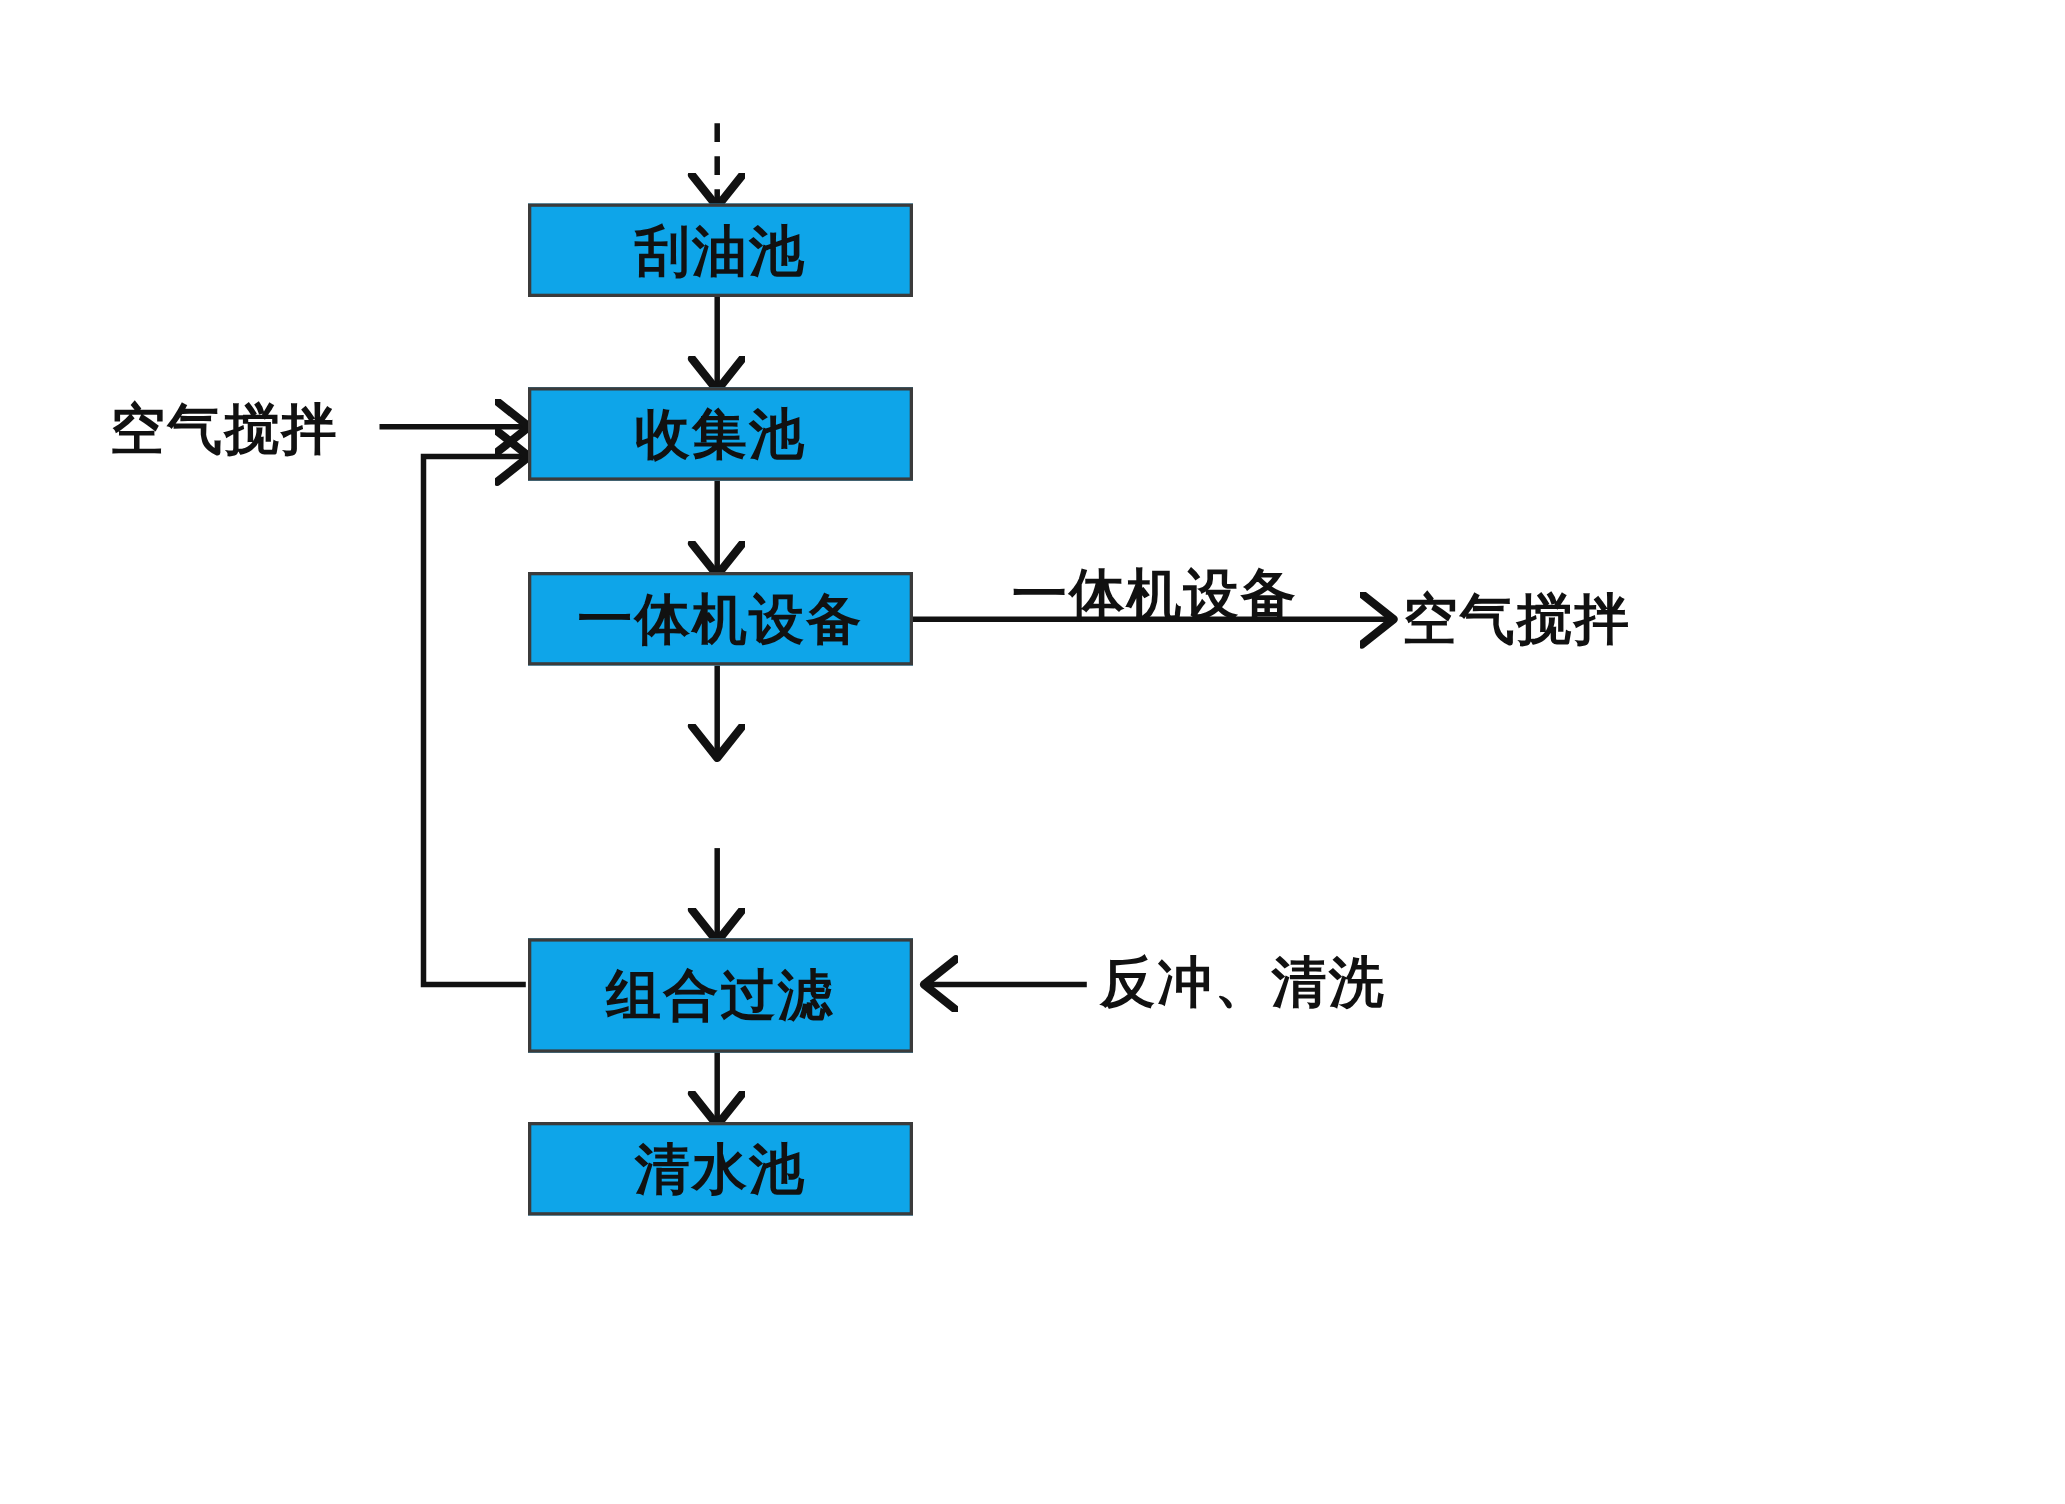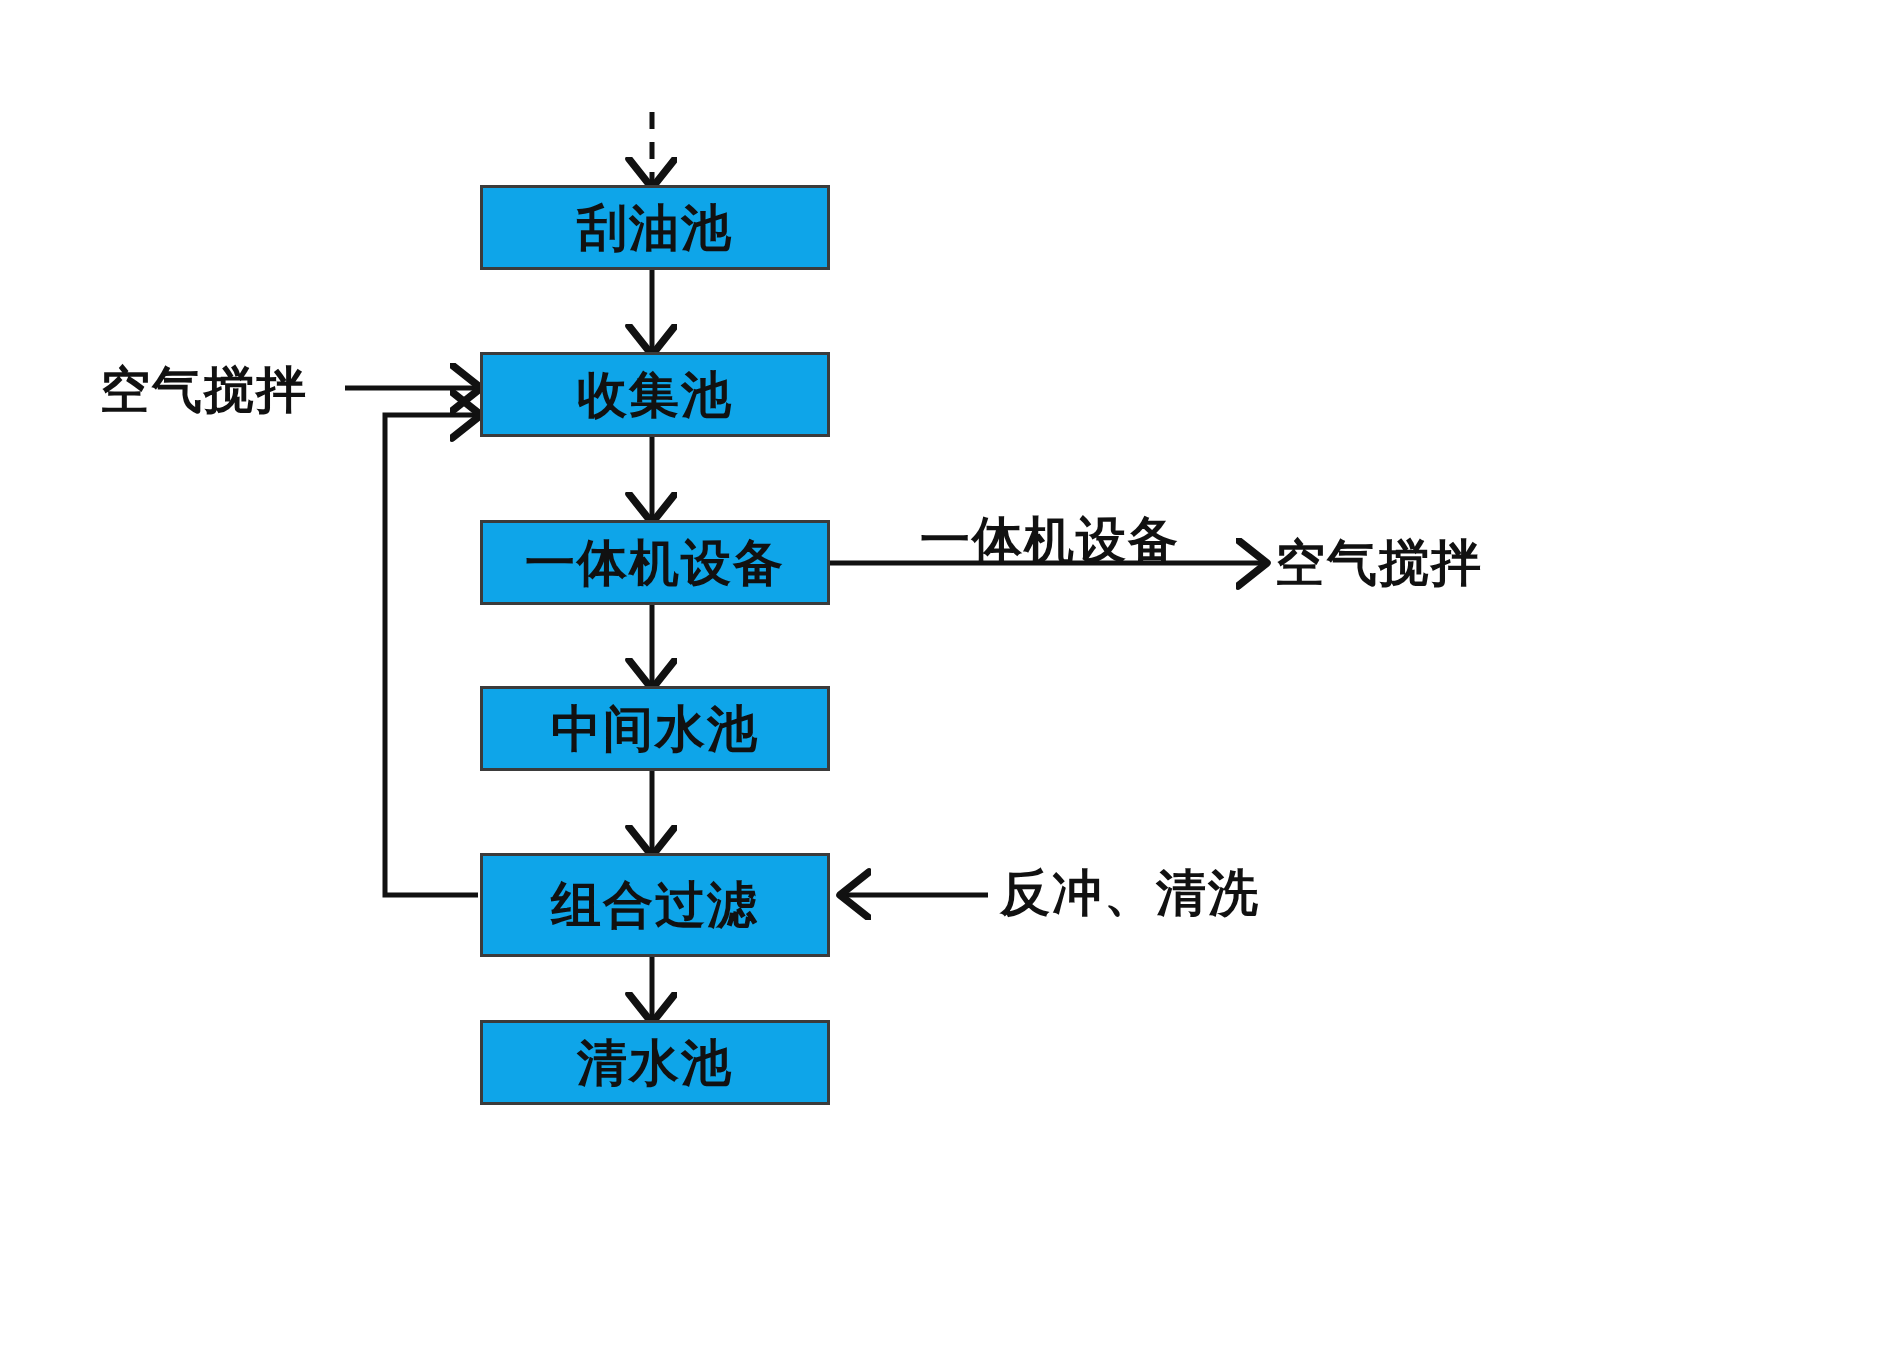--- a/index.html
+++ b/index.html
@@ -73,21 +73,20 @@
       <path d="M652,938 L652,1018" marker-end="url(#ah)"></path>
     </g>
   </svg>
 
   <div class="node" style="left:480px;top:185px;width:350px;height:85px;">刮油池</div>
 
   <div class="node" style="left:480px;top:352px;width:350px;height:85px;">收集池</div>
 
   <div class="node" style="left:480px;top:520px;width:350px;height:85px;text-align:right;">一体机设备</div>
 
-  <div class="node" style="left:480px;top:686px;width:350px;height:85px;">中间水池</div>
 
   <div class="node" style="left:480px;top:853px;width:350px;height:104px;">组合过滤</div>
 
   <div class="node" style="left:480px;top:1020px;width:350px;height:85px;">清水池</div>
 
 
   <div class="caption" style="left:100px;top:365px;">空气搅拌</div>
 
   <div class="caption" style="left:920px;top:515px;">一体机设备</div>
 

